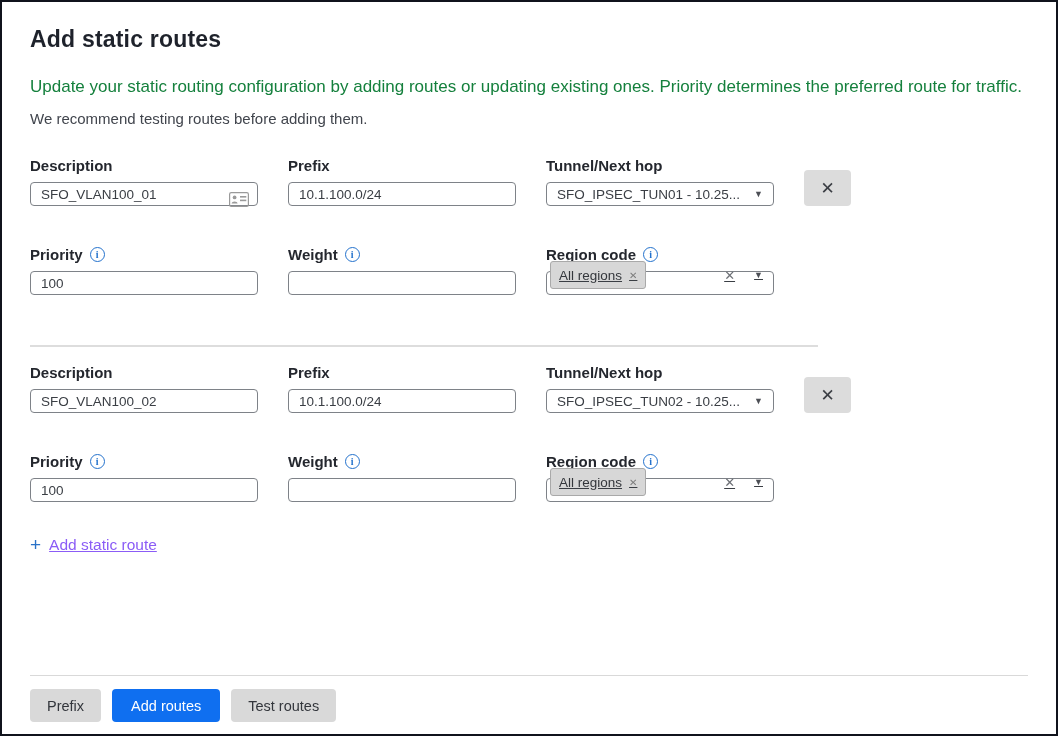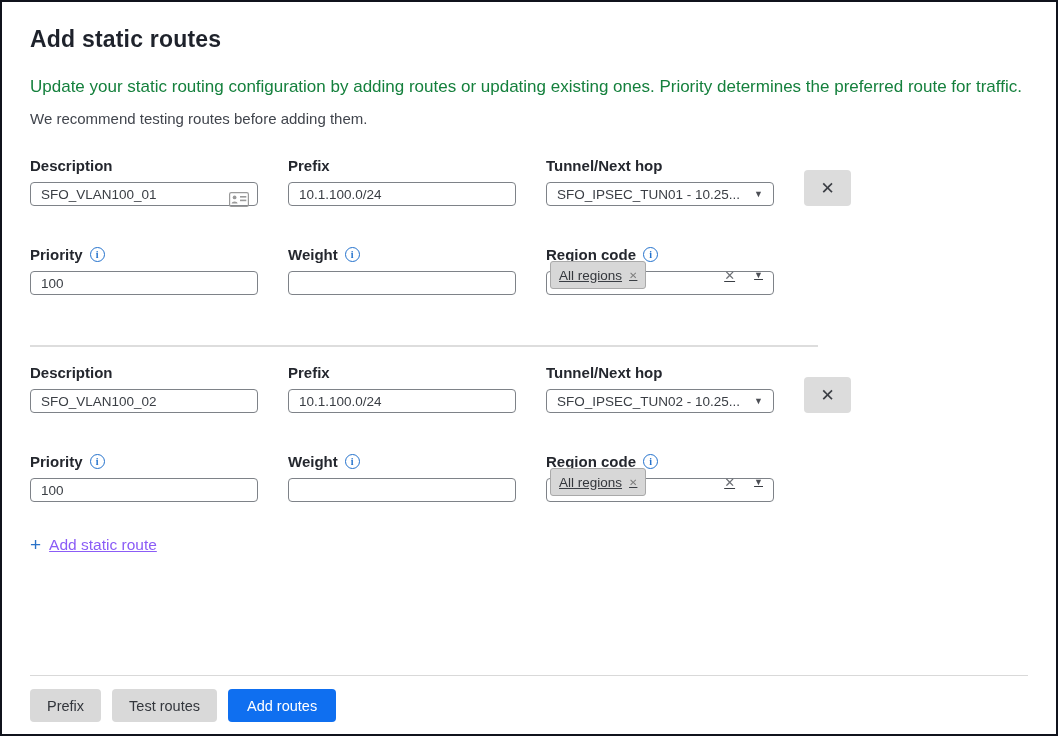--- a/index.html
+++ b/index.html
@@ -253,18 +253,18 @@
 
   <div class="add-link-row">
     <span class="plus-icon">+</span>
     <a class="add-link">Add static route</a>
   </div>
 
   <div class="footer">
     <hr class="footer-divider">
     <div class="footer-buttons">
       <button class="btn btn-secondary">Prefix</button>
+      <button class="btn btn-primary">Add routes</button>
       <button class="btn btn-secondary">Test routes</button>
-      <button class="btn btn-primary">Add routes</button>
     </div>
   </div>
 
 </div>
 
 </body></html>

